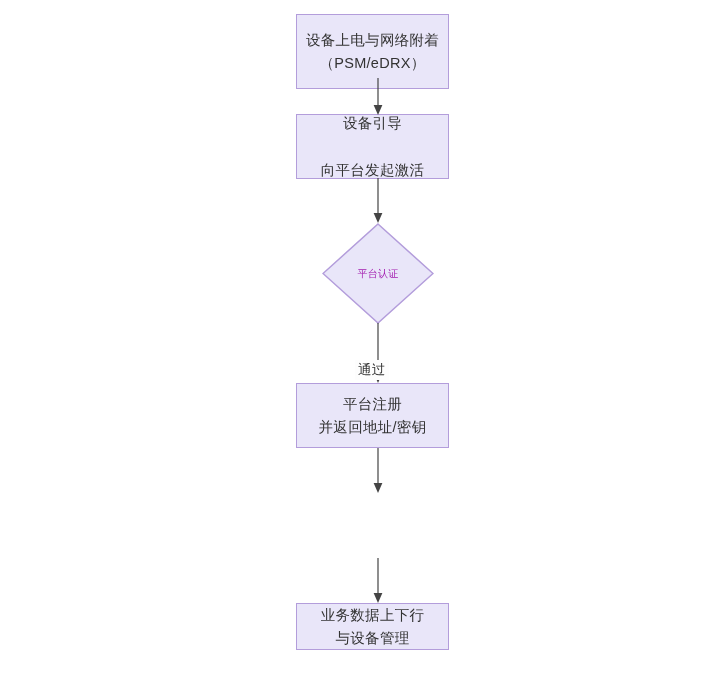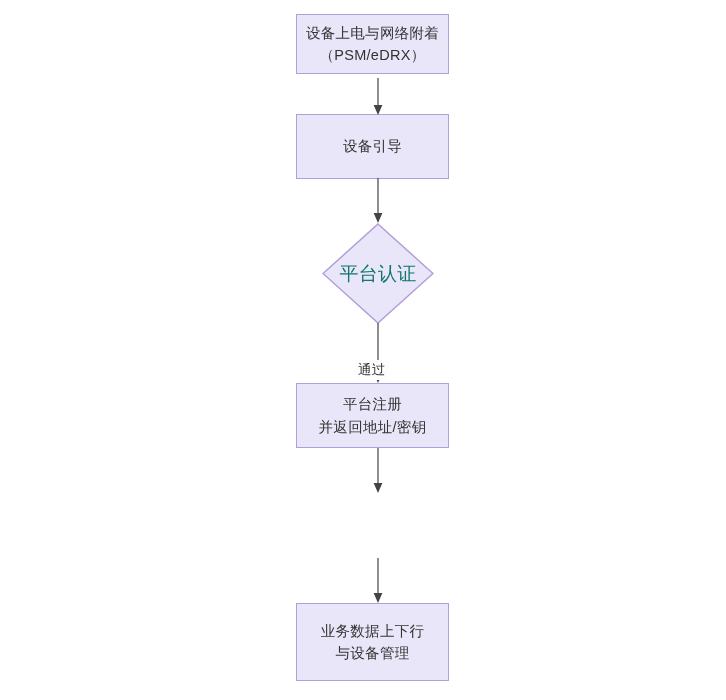--- a/index.html
+++ b/index.html
@@ -51,22 +51,22 @@
   .decision .dshape {
     position: absolute;
     left: 0;
     top: 0;
     width: 100%;
     height: 100%;
   }
   .decision .dlabel {
     position: relative;
     z-index: 2;
-    font-size: 19px;
-    color: #0f766e;
+    font-size: 10px;
+    color: #a21caf;
     letter-spacing: 0.3px;
     white-space: nowrap;
     font-family: Liberation Serif, serif;
   }
 
   
   .conn {
     position: absolute;
     z-index: 1;
   }
@@ -122,40 +122,41 @@
     </svg>
   </div>
 
   <div class="conn" style="left:370px; top:558px; width:16px; height:46px;">
     <svg width="16" height="46" viewBox="0 0 16 46">
       <line x1="8" y1="0" x2="8" y2="37" stroke="#444444" stroke-width="1.2"></line>
       <polygon points="8,45 3.6,35 12.4,35" fill="#444444"></polygon>
     </svg>
   </div>
 
-  <div class="node" style="left:296px; top:14px; width:153px; height:60px;">
+  <div class="node" style="left:296px; top:14px; width:153px; height:75px;">
     <span class="line">设备上电与网络附着</span>
     <span class="line">（PSM/eDRX）</span>
   </div>
 
   <div class="node" style="left:296px; top:114px; width:153px; height:65px;gap:24px;">
     <span class="line">设备引导</span>
+    <span class="line">向平台发起激活</span>
   </div>
 
   <div class="decision" style="left:322px; top:223px; width:112px; height:101px;">
     <svg class="dshape" viewBox="0 0 112 101" preserveAspectRatio="none">
       <polygon points="56,1 111,50.5 56,100 1,50.5" fill="#e9e6f9" stroke="#b39ddb" stroke-width="1.5"></polygon>
     </svg>
     <span class="dlabel">平台认证</span>
   </div>
 
   <div class="node" style="left:296px; top:383px; width:153px; height:65px;">
     <span class="line">平台注册</span>
     <span class="line">并返回地址/密钥</span>
   </div>
 
 
-  <div class="node" style="left:296px; top:603px; width:153px; height:78px;">
+  <div class="node" style="left:296px; top:603px; width:153px; height:47px;">
     <span class="line">业务数据上下行</span>
     <span class="line">与设备管理</span>
   </div>
 
 </div>
 
 </body></html>

